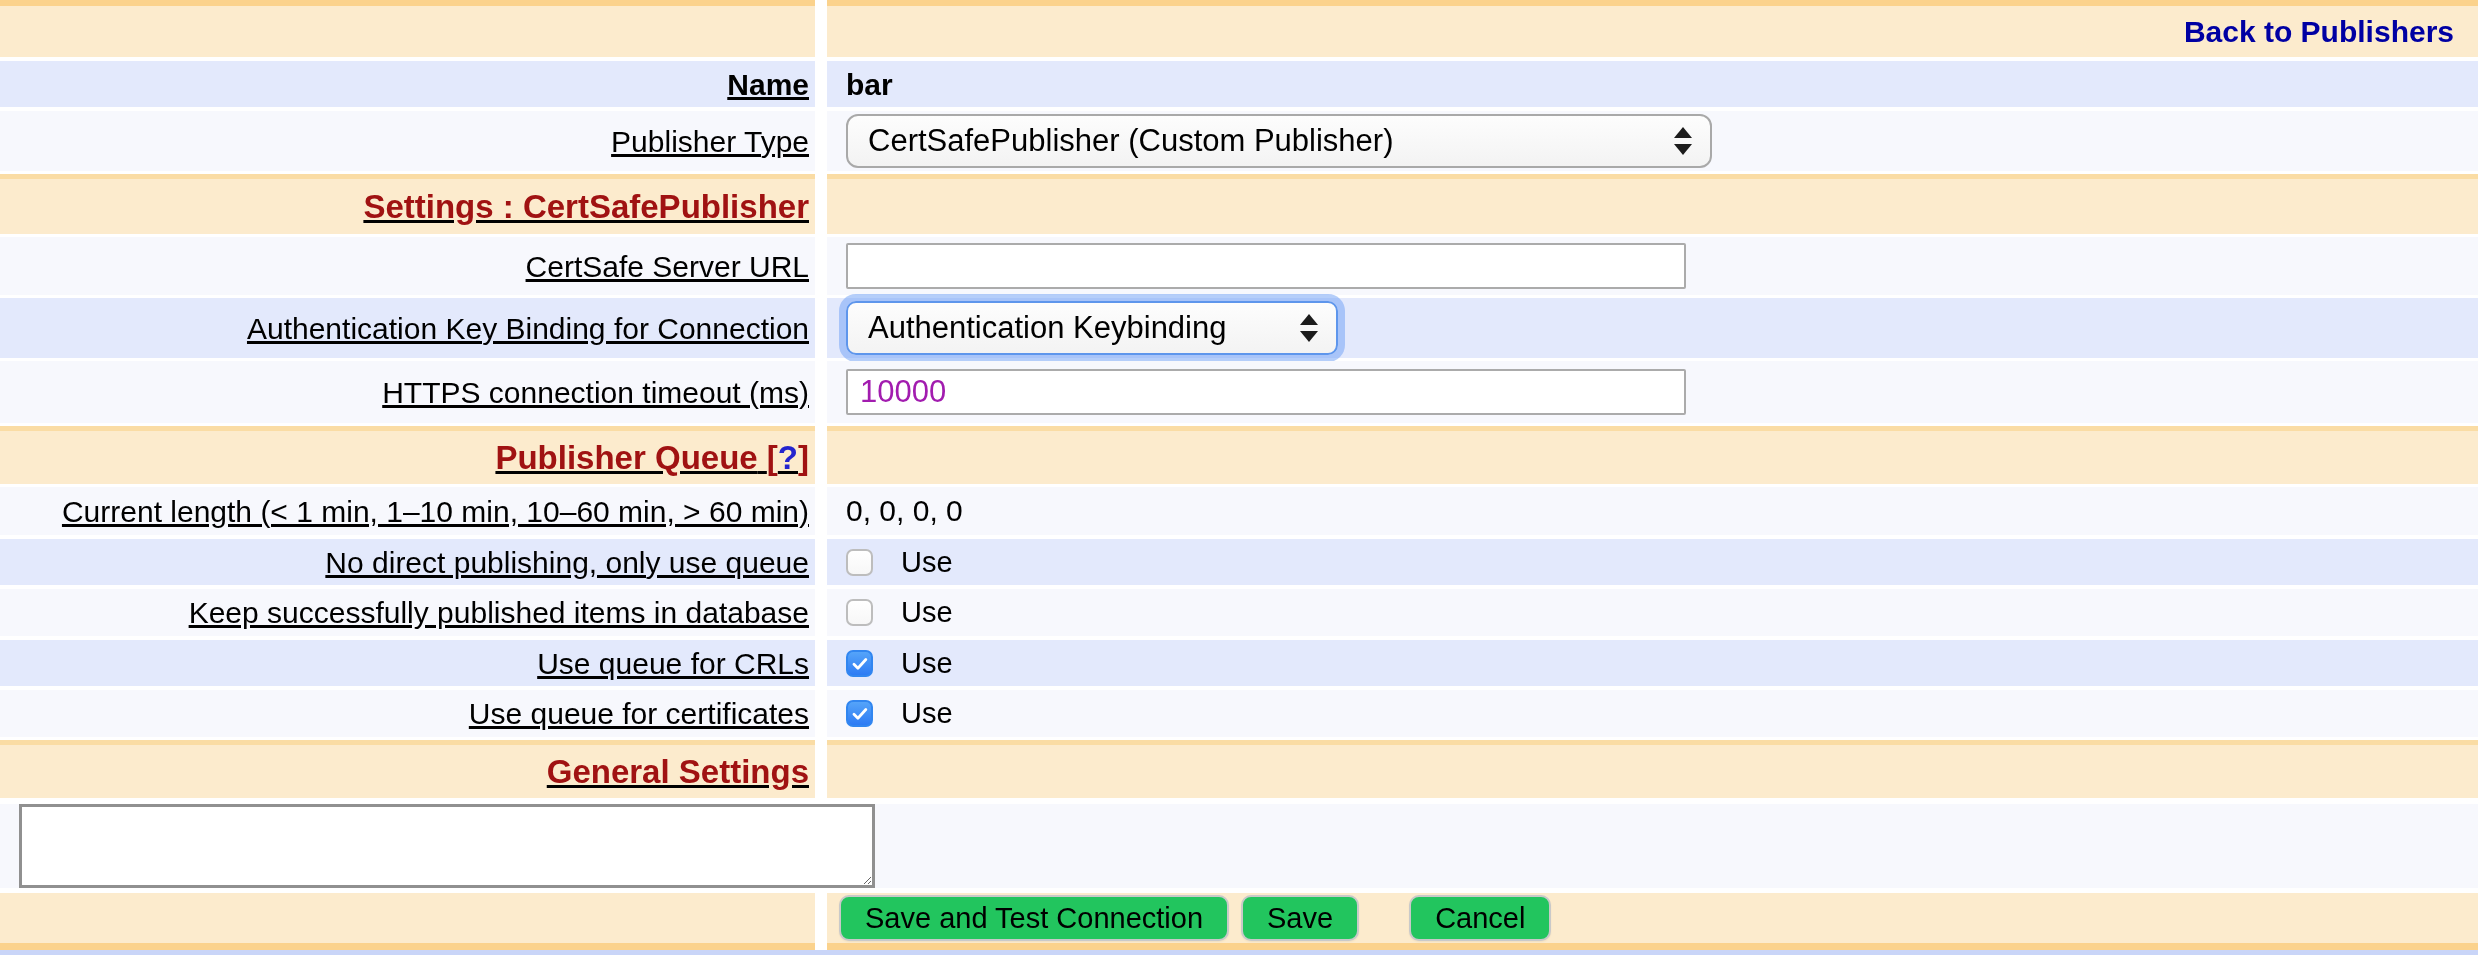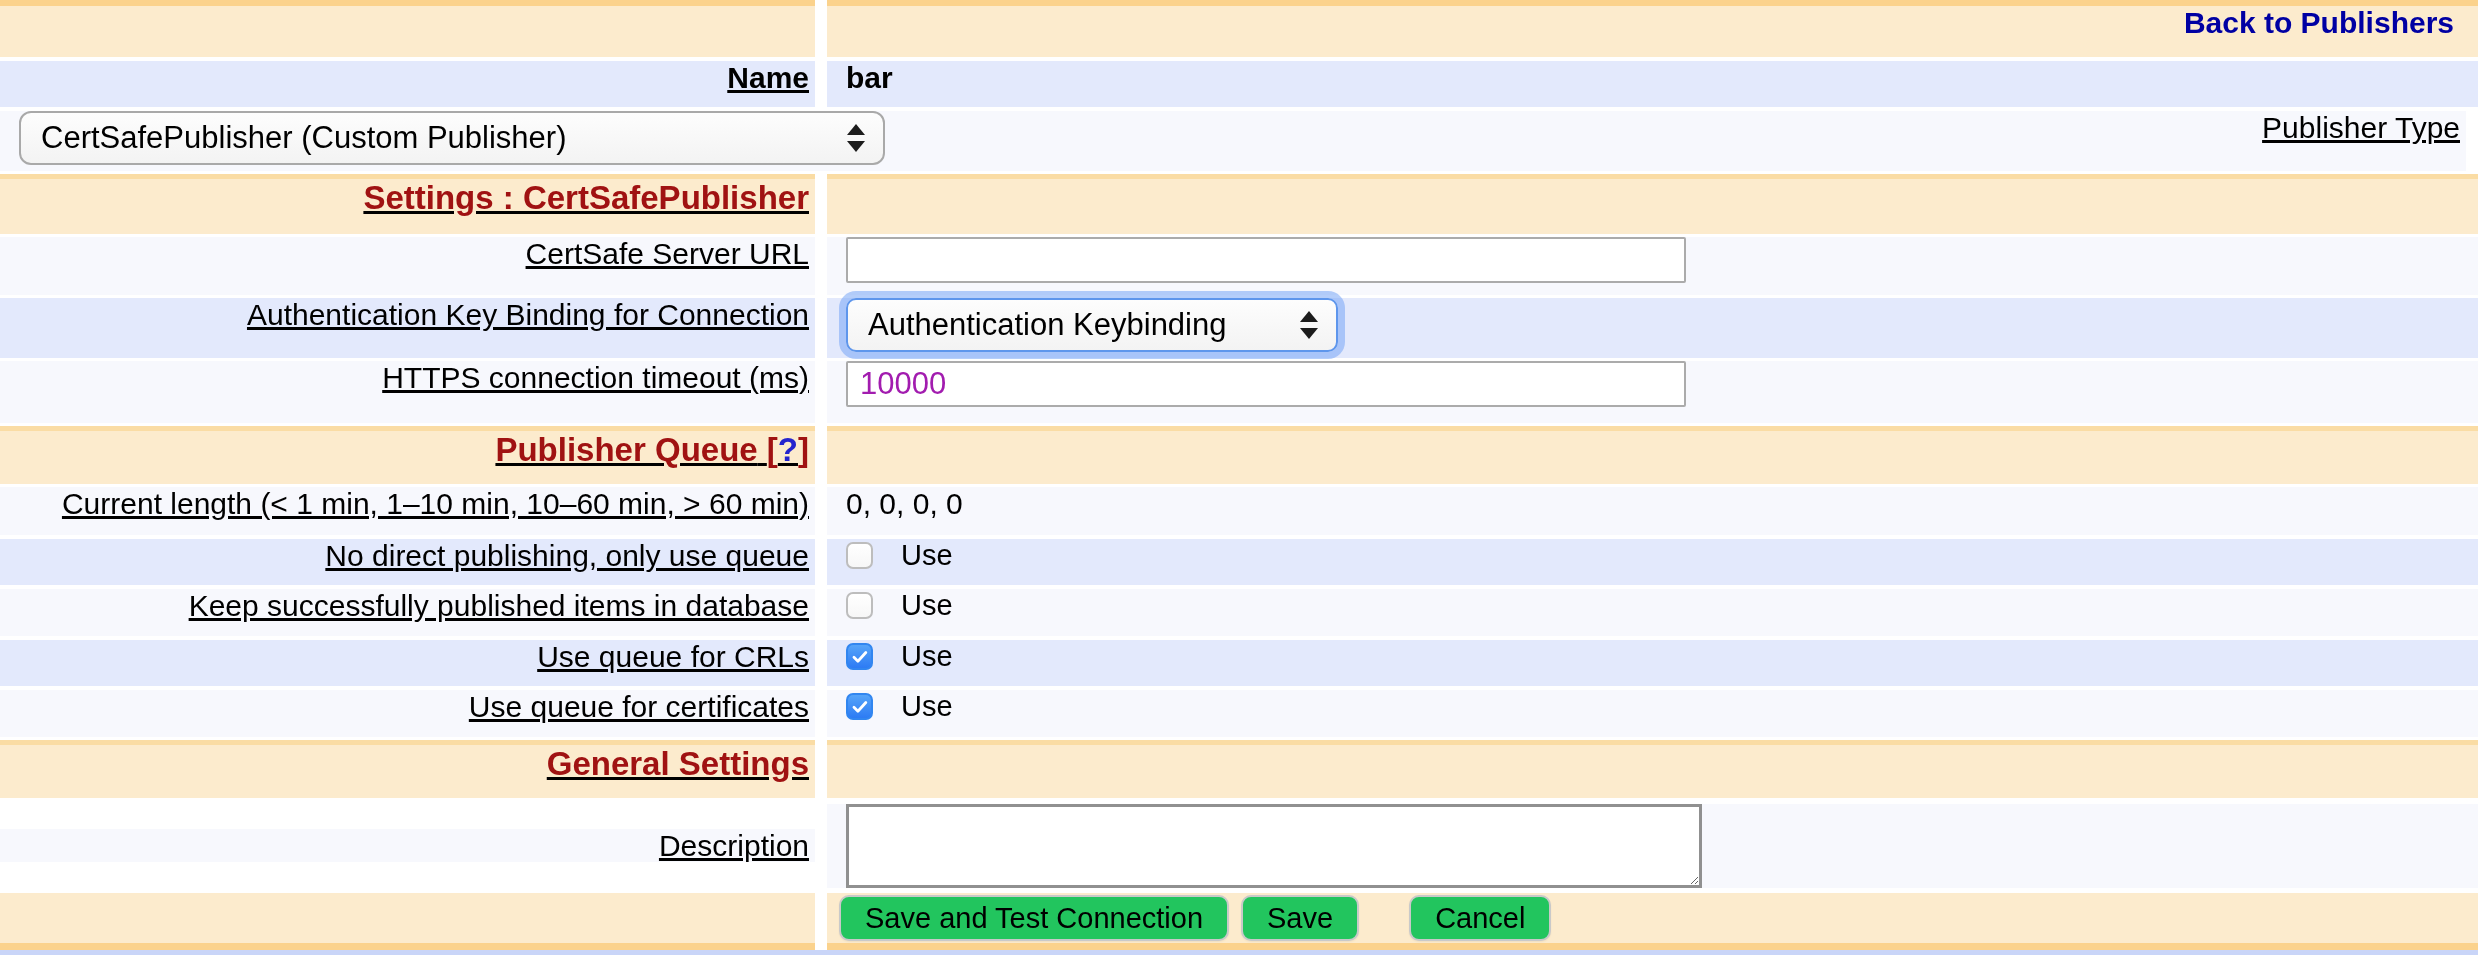--- a/index.html
+++ b/index.html
@@ -4,21 +4,21 @@
 <style>
   html,body{margin:0;padding:0;}
   body{
     width:2478px;height:970px;overflow:hidden;background:#ffffff;
     font-family:"Liberation Sans",sans-serif;color:#000;
     -webkit-font-smoothing:antialiased;
   }
   .row{display:flex;}
   .mb3{margin-bottom:3px;}
   .mb4{margin-bottom:4px;}
-  .cell{box-sizing:border-box;display:flex;align-items:flex-start;}
+  .cell{box-sizing:border-box;display:flex;align-items:center;}
   .cell.left{width:815px;justify-content:flex-end;padding-right:6px;margin-right:12px;text-align:right;text-decoration:underline;}
   .cell.right{flex:1;padding-left:19px;}
   .bg-lav{background:#E3E9FC;}
   .bg-light{background:#F7F8FD;}
   .bg-cream{background:#FCEBCD;}
   .bg-strip{background:#FBD28C;}
   .hdr-border{border-top:5px solid #FADCA4;}
   .label{font-size:30px;line-height:1.1;}
   .bold{font-weight:700;}
   .section-title{font-size:33px;font-weight:700;color:#A01212;}
@@ -104,32 +104,32 @@
 <div class="row h-name mb4">
   <div class="cell left bg-lav">
     <span class="label bold">Name</span>
   </div>
   <div class="cell right bg-lav">
     <span class="label bold">bar</span>
   </div>
 </div>
 
 <div class="row h-pubtype mb3">
+  <div class="cell left bg-light">
+    <span class="label">Publisher Type</span>
+  </div>
   <div class="cell right bg-light">
     <div class="macselect sel-pubtype">
       <span class="sel-text">CertSafePublisher (Custom Publisher)</span>
       <span class="arrows">
           <span class="arr-up"></span>
           <span class="arr-down"></span>
         </span>
     </div>
   </div>
-  <div class="cell left bg-light">
-    <span class="label">Publisher Type</span>
-  </div>
 </div>
 
 <div class="row mb3">
   <div class="cell left bg-cream hdr-border h-hdr1">
     <span class="section-title">Settings : CertSafePublisher</span>
   </div>
   <div class="cell right bg-cream hdr-border h-hdr1"></div>
 </div>
 
 <div class="row h-url mb3">
@@ -245,23 +245,20 @@
 </div>
 
 <div class="row mb3">
   <div class="cell left bg-cream hdr-border h-hdr3">
     <span class="section-title">General Settings</span>
   </div>
   <div class="cell right bg-cream hdr-border h-hdr3"></div>
 </div>
 
 <div class="row h-desc mb3">
-  <div class="cell left bg-light" style="align-items:center;">
-    <span class="label">Description</span>
-  </div>
   <div class="cell right bg-light">
     <textarea class="desc-area" style=""></textarea>
   </div>
 </div>
 
 <div class="row h-btns">
   <div class="cell left bg-cream"></div>
   <div class="cell right bg-cream btnbar" style="padding-left:12px;">
     <button class="macbtn">Save and Test Connection</button>
     <button class="macbtn gap12">Save</button>

